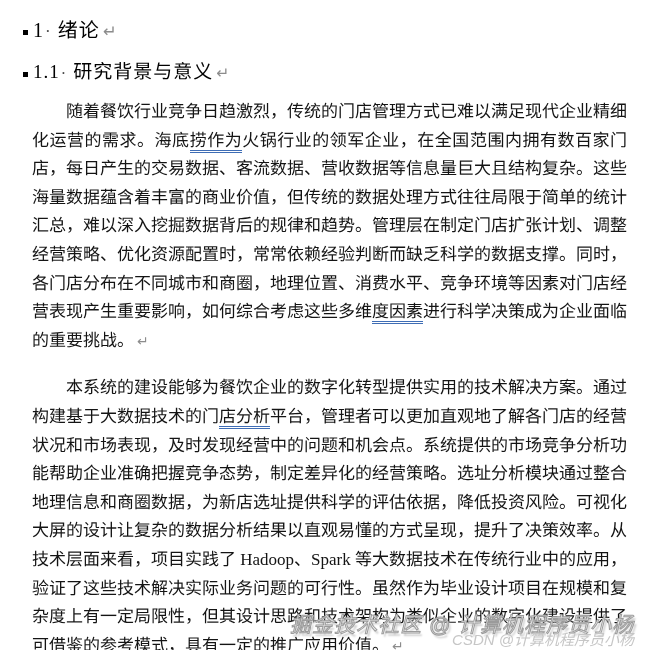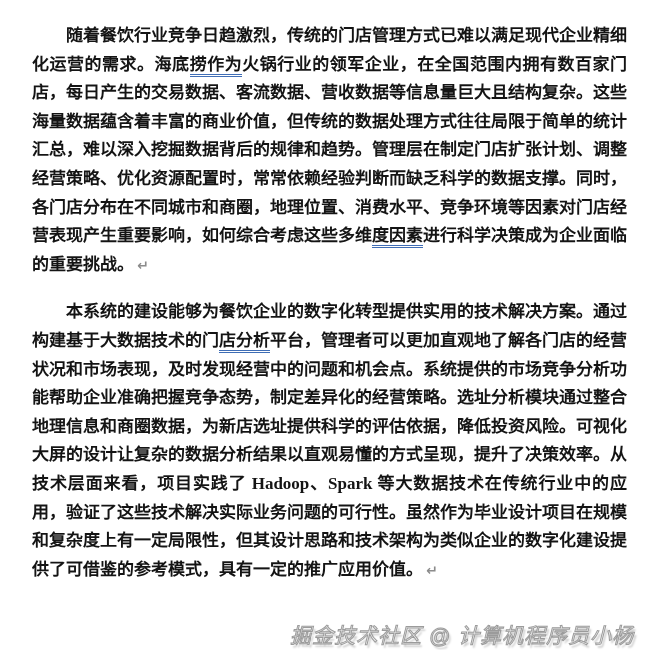--- a/index.html
+++ b/index.html
@@ -45,21 +45,20 @@
   }
   
   .para {
     font-size: 17px;
     line-height: 28.6px;
     text-align: justify;
     text-indent: 2em;
     margin: 0;
     word-break: break-all;
     line-break: strict;
-    font-weight: bold;
   }
   .para-first { margin-top: 12px; }
   .para-second { margin-top: 19px; }
   .grammar {
     border-bottom: 3px double var(--grammar-underline, #3f6db5);
     padding-bottom: 0px;
   }
   
   .watermark {
     position: absolute;
@@ -82,23 +81,26 @@
     line-height: 16px;
     margin-top: -5px;
     color: var(--watermark-secondary, #c6c6c6);
   }
 </style>
 </head>
 <body>
 
 <div class="page">
 
+  <div class="h1"><span class="bullet"></span><span>1</span><span class="spacedot">·</span><span>绪论</span><span class="pilcrow">↵</span></div>
 
+  <div class="h2"><span class="bullet"></span><span>1.1</span><span class="spacedot">·</span><span>研究背景与意义</span><span class="pilcrow">↵</span></div>
 
   <p class="para para-first"><span>随着餐饮行业竞争日趋激烈，传统的门店管理方式已难以满足现代企业精细化运营的需求。海底</span><span class="grammar">捞作为</span><span>火锅行业的领军企业，在全国范围内拥有数百家门店，每日产生的交易数据、客流数据、营收数据等信息量巨大且结构复杂。这些海量数据蕴含着丰富的商业价值，但传统的数据处理方式往往局限于简单的统计汇总，难以深入挖掘数据背后的规律和趋势。管理层在制定门店扩张计划、调整经营策略、优化资源配置时，常常依赖经验判断而缺乏科学的数据支撑。同时，各门店分布在不同城市和商圈，地理位置、消费水平、竞争环境等因素对门店经营表现产生重要影响，如何综合考虑这些多维</span><span class="grammar">度因素</span><span>进行科学决策成为企业面临的重要挑战。</span><span class="pilcrow">↵</span></p>
 
   <p class="para para-second"><span>本系统的建设能够为餐饮企业的数字化转型提供实用的技术解决方案。通过构建基于大数据技术的门</span><span class="grammar">店分析</span><span>平台，管理者可以更加直观地了解各门店的经营状况和市场表现，及时发现经营中的问题和机会点。系统提供的市场竞争分析功能帮助企业准确把握竞争态势，制定差异化的经营策略。选址分析模块通过整合地理信息和商圈数据，为新店选址提供科学的评估依据，降低投资风险。可视化大屏的设计让复杂的数据分析结果以直观易懂的方式呈现，提升了决策效率。从技术层面来看，项目实践了 Hadoop、Spark 等大数据技术在传统行业中的应用，验证了这些技术解决实际业务问题的可行性。虽然作为毕业设计项目在规模和复杂度上有一定局限性，但其设计思路和技术架构为类似企业的数字化建设提供了可借鉴的参考模式，具有一定的推广应用价值。</span><span class="pilcrow">↵</span></p>
 
 </div>
 
 <div class="watermark">
   <div class="wm1">掘金技术社区 @ 计算机程序员小杨</div>
+  <div class="wm2">CSDN @计算机程序员小杨</div>
 </div>
 
 </body></html>

